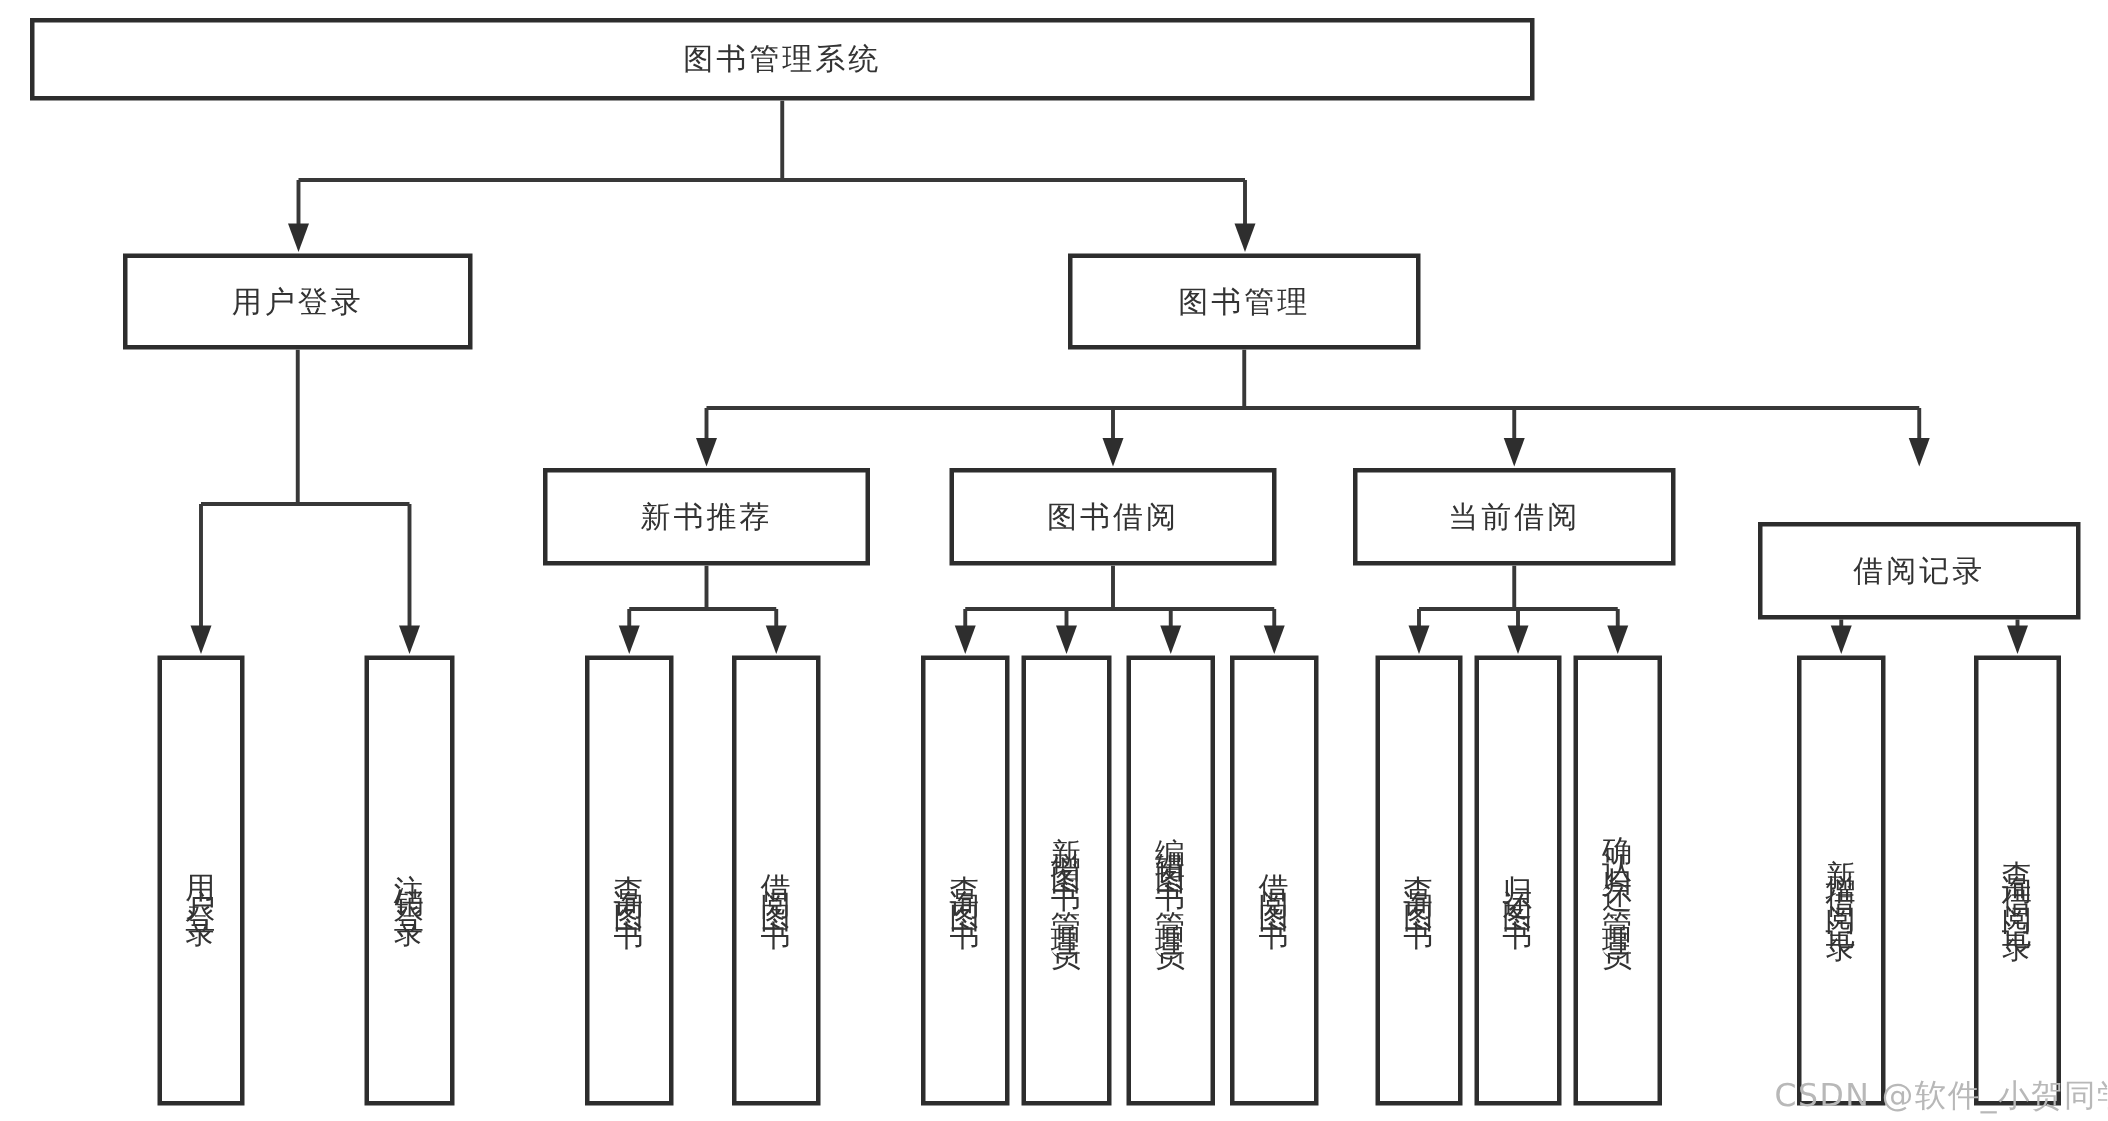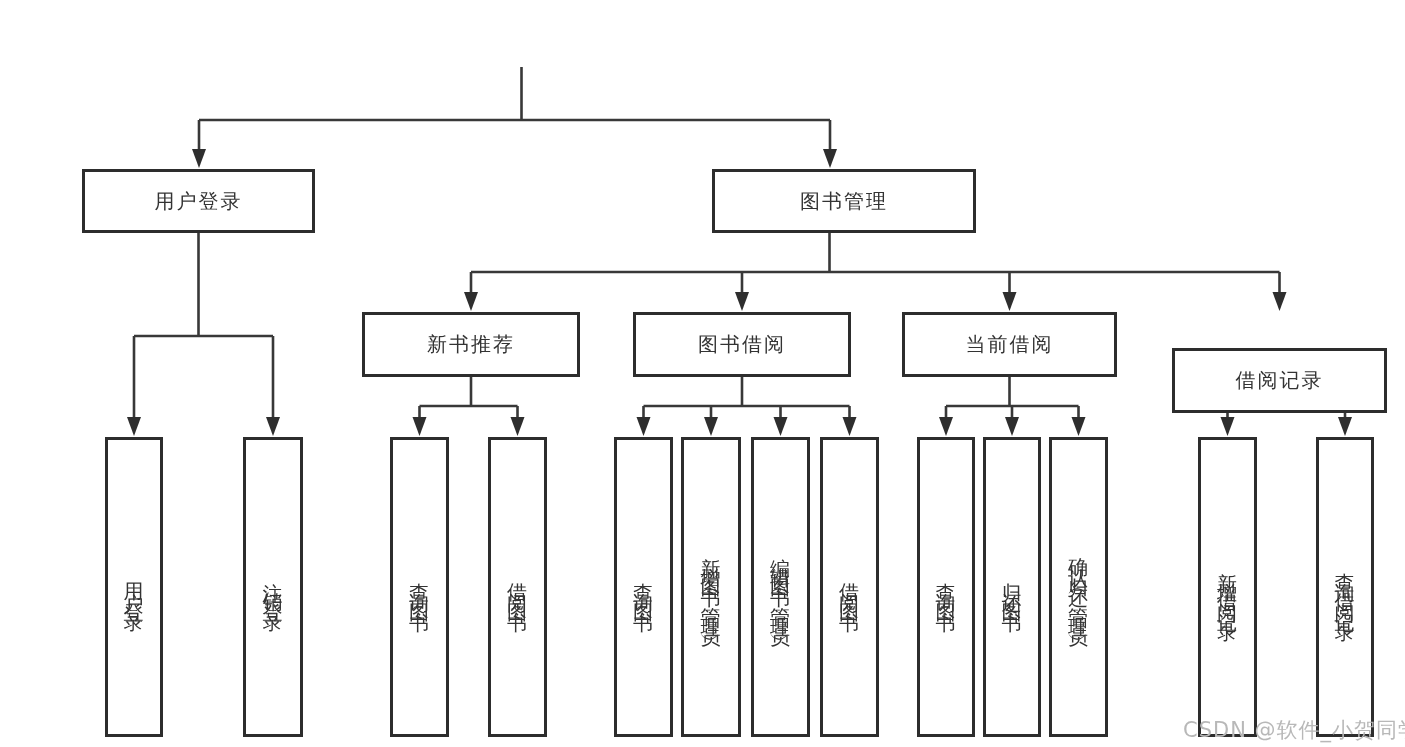--- a/index.html
+++ b/index.html
@@ -94,23 +94,24 @@
       <polygon points="1071.5,417 1085.5,417 1078.5,436"></polygon>
     </g>
 
     <g>
       <path d="M1279.5 377 V406 M1227.5 406 H1345 M1227.5 406 V418 M1345 406 V418"></path>
       <polygon points="1220.5,417 1234.5,417 1227.5,436"></polygon>
       <polygon points="1338,417 1352,417 1345,436"></polygon>
     </g>
   </svg>
 
+  <div class="hbox" style="left:20px; top:12px; width:1003px; height:55px;">图书管理系统</div>
 
   <div class="hbox" style="left:82px; top:169px; width:233px; height:64px;">用户登录</div>
-  <div class="hbox" style="left:712px; top:169px; width:264px; height:64px;font-family:Liberation Serif, serif;">图书管理</div>
+  <div class="hbox" style="left:712px; top:169px; width:235px; height:64px;font-family:Liberation Serif, serif;">图书管理</div>
 
   <div class="hbox" style="left:362px; top:312px; width:218px; height:65px;">新书推荐</div>
   <div class="hbox" style="left:633px; top:312px; width:218px; height:65px;">图书借阅</div>
   <div class="hbox" style="left:902px; top:312px; width:215px; height:65px;">当前借阅</div>
   <div class="hbox" style="left:1172px; top:312px; width:215px; height:65px;margin-top:36px;">借阅记录</div>
 
   <div class="vbox" style="left:105px; width:58px;">用户登录</div>
   <div class="vbox" style="left:243px; width:60px;">注销登录</div>
 
   <div class="vbox" style="left:390px; width:59px;">查询图书</div>

